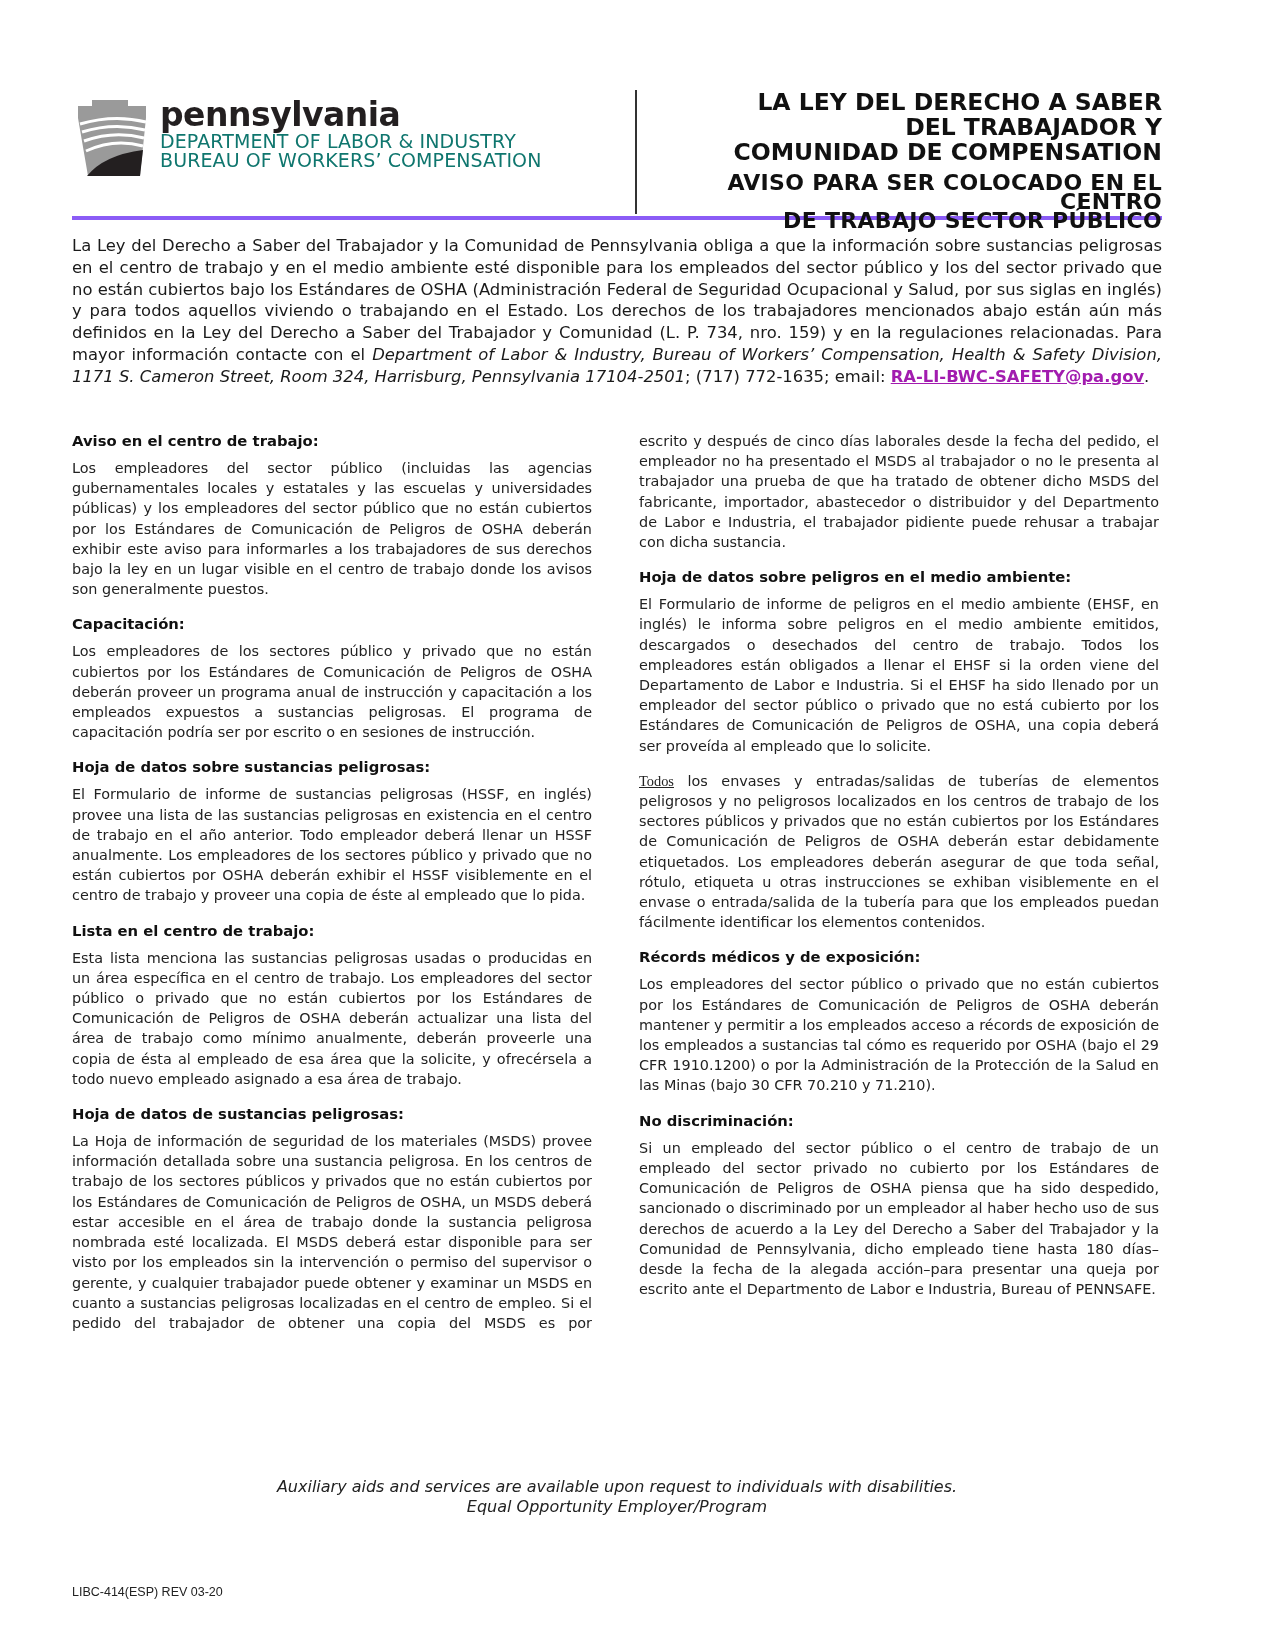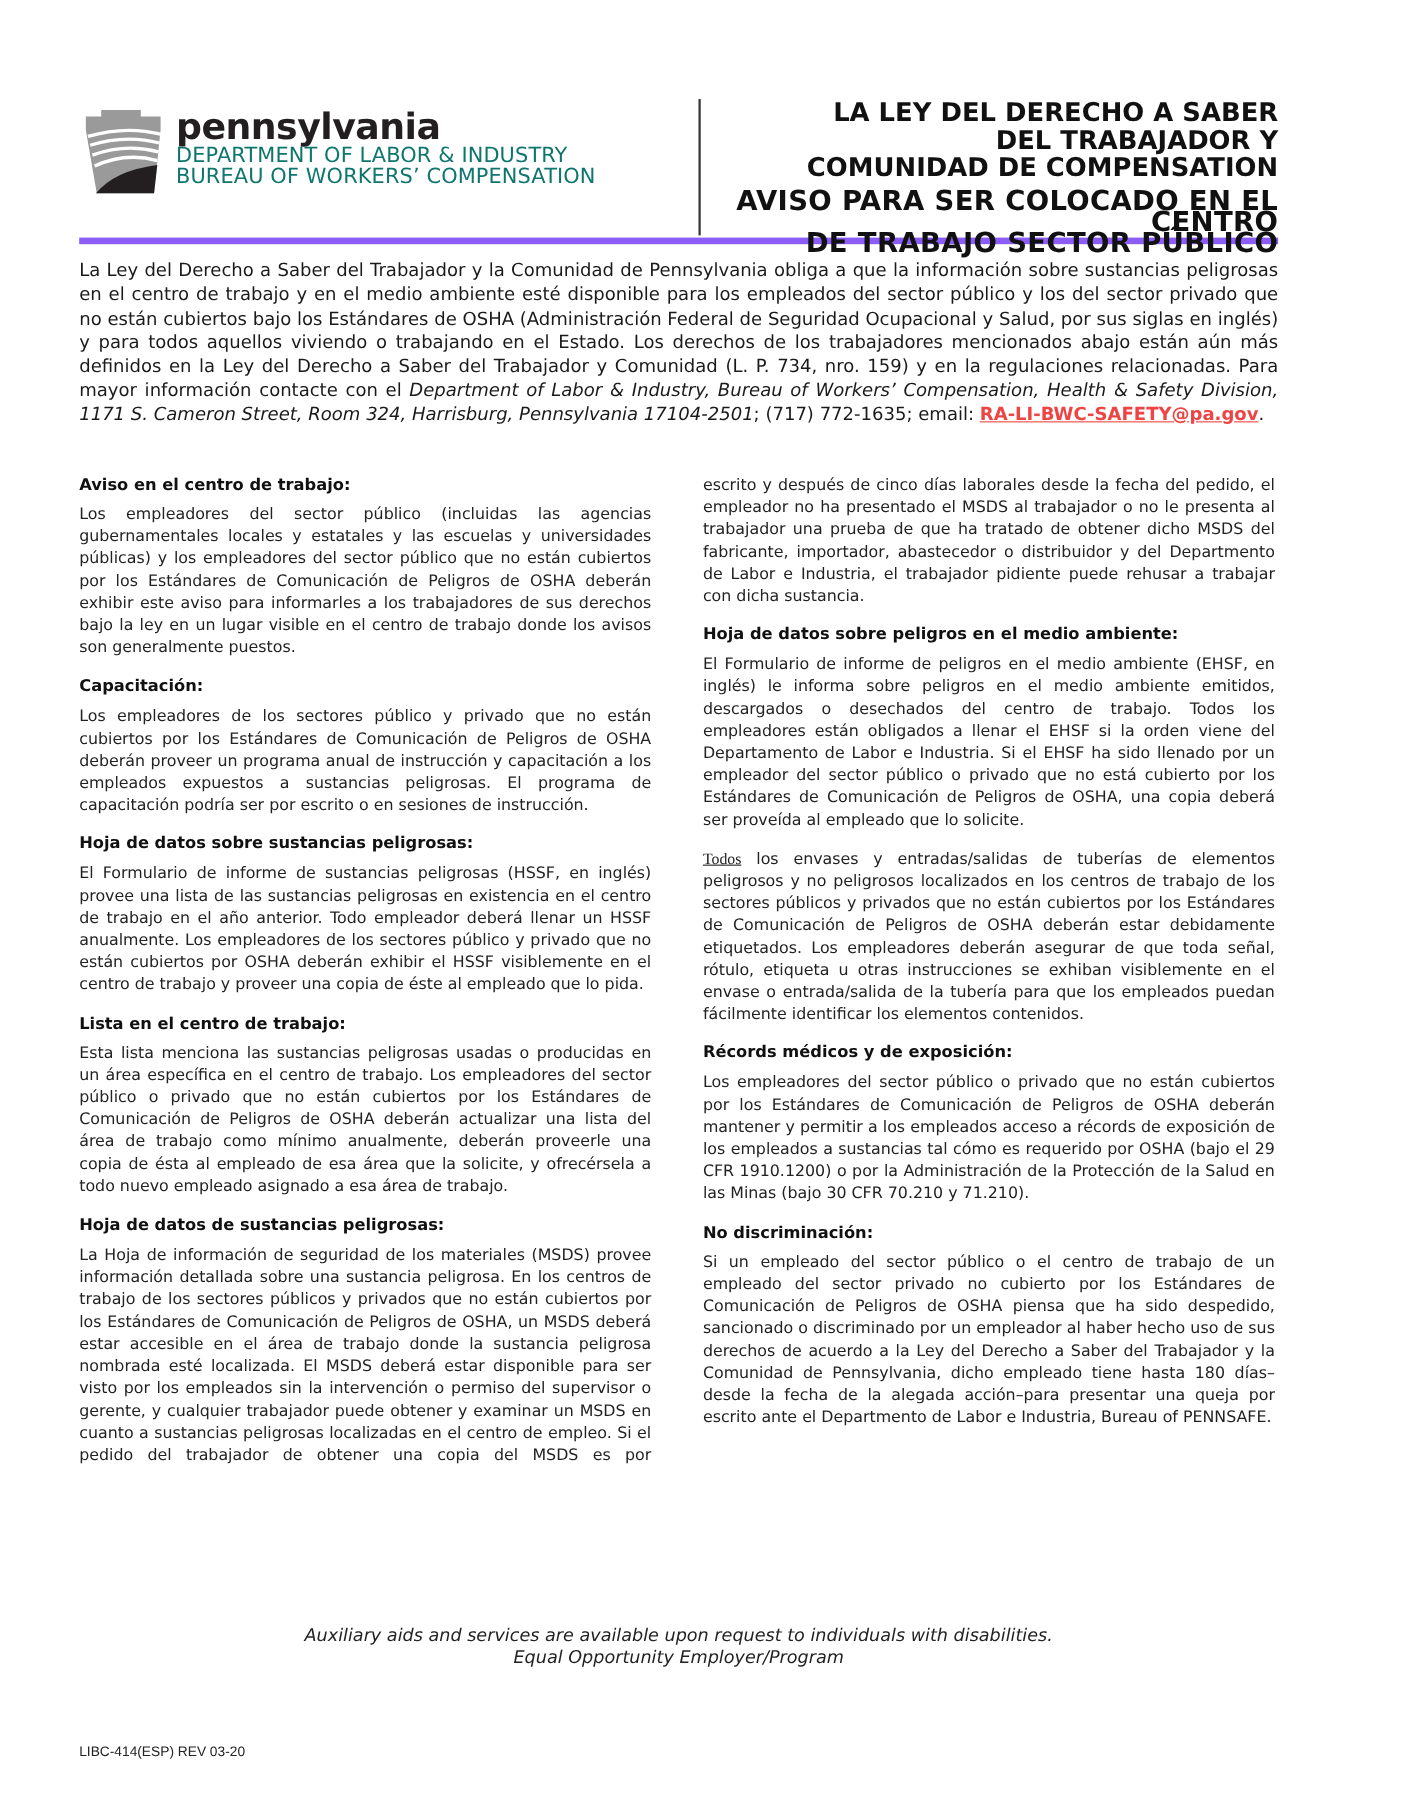--- a/index.html
+++ b/index.html
@@ -1,28 +1,28 @@
 <!DOCTYPE html>
 <html><head>
 <meta charset="utf-8">
 <style>
   html, body { margin: 0; padding: 0; background: #ffffff; }
   body { width: 1275px; height: 1650px; position: relative; overflow: hidden; color: #1a1a1a; font-family: "DejaVu Sans", sans-serif; }
-  .header { position: absolute; left: 72px; top: 88px; width: 1090px; height: 128px; border-bottom: 6px solid #8b5cf6; }
+  .header { position: absolute; left: 72px; top: 88px; width: 1090px; height: 128px; border-bottom: 4px solid #8b5cf6; }
   .logo { position: absolute; left: 2px; top: 12px; width: 80px; height: 76px; }
   .brand { position: absolute; left: 88px; top: 10px; }
   .brand-name { font-family: "DejaVu Sans", sans-serif; font-size: 33px; font-weight: bold; letter-spacing: -0.5px; line-height: 34px; color: #231f20; }
   .brand-line { font-family: "DejaVu Sans", sans-serif; font-size: 19px; line-height: 19px; color: #0f766e; letter-spacing: 0.1px; }
   .divider-v { position: absolute; left: 563px; top: 2px; width: 2px; height: 124px; background: #333; }
   .title-block { position: absolute; left: 565px; top: 0px; width: 525px; text-align: right; }
   .title-main { font-family: "DejaVu Sans", sans-serif; font-weight: bold; font-size: 23.5px; line-height: 25px; color: #111; margin-top: 2px; }
-  .title-sub { font-family: "DejaVu Sans", sans-serif; font-weight: bold; font-size: 25px; line-height: 19px; color: #111; margin-top: 8px; letter-spacing: 0.3px; }
+  .title-sub { font-family: "DejaVu Sans", sans-serif; font-weight: bold; font-size: 22px; line-height: 19px; color: #111; margin-top: 8px; letter-spacing: 0.3px; }
   .intro { position: absolute; left: 72px; top: 235px; width: 1090px; font-family: "DejaVu Sans", sans-serif; font-size: 16.4px; line-height: 21.8px; text-align: justify; color: #1a1a1a; }
   .intro i { font-style: italic; }
-  .intro a { color: #ef4444; font-weight: bold; text-decoration: underline; }
+  .intro a { color: #a21caf; font-weight: bold; text-decoration: underline; }
   .col { position: absolute; top: 431px; width: 520px; font-family: "DejaVu Sans", sans-serif; font-size: 14.4px; line-height: 20.2px; color: #222; }
   .col-left { left: 72px; }
   .col-right { left: 639px; }
   .sec-h { font-weight: bold; font-size: 14.8px; margin: 0 0 7px 0; line-height: 20px; color: #111; }
   .sec-p { margin: 0 0 15px 0; text-align: justify; }
   .u { text-decoration: underline; font-family: Liberation Serif, serif; }
   .footer { position: absolute; left: 72px; top: 1477px; width: 1090px; text-align: center; font-family: "DejaVu Sans", sans-serif; font-style: italic; font-size: 16px; line-height: 20px; color: #222; }
   .form-code { position: absolute; left: 72px; top: 1585px; font-family: "Liberation Sans", sans-serif; font-size: 12.5px; color: #222; }
 </style>
 </head>

